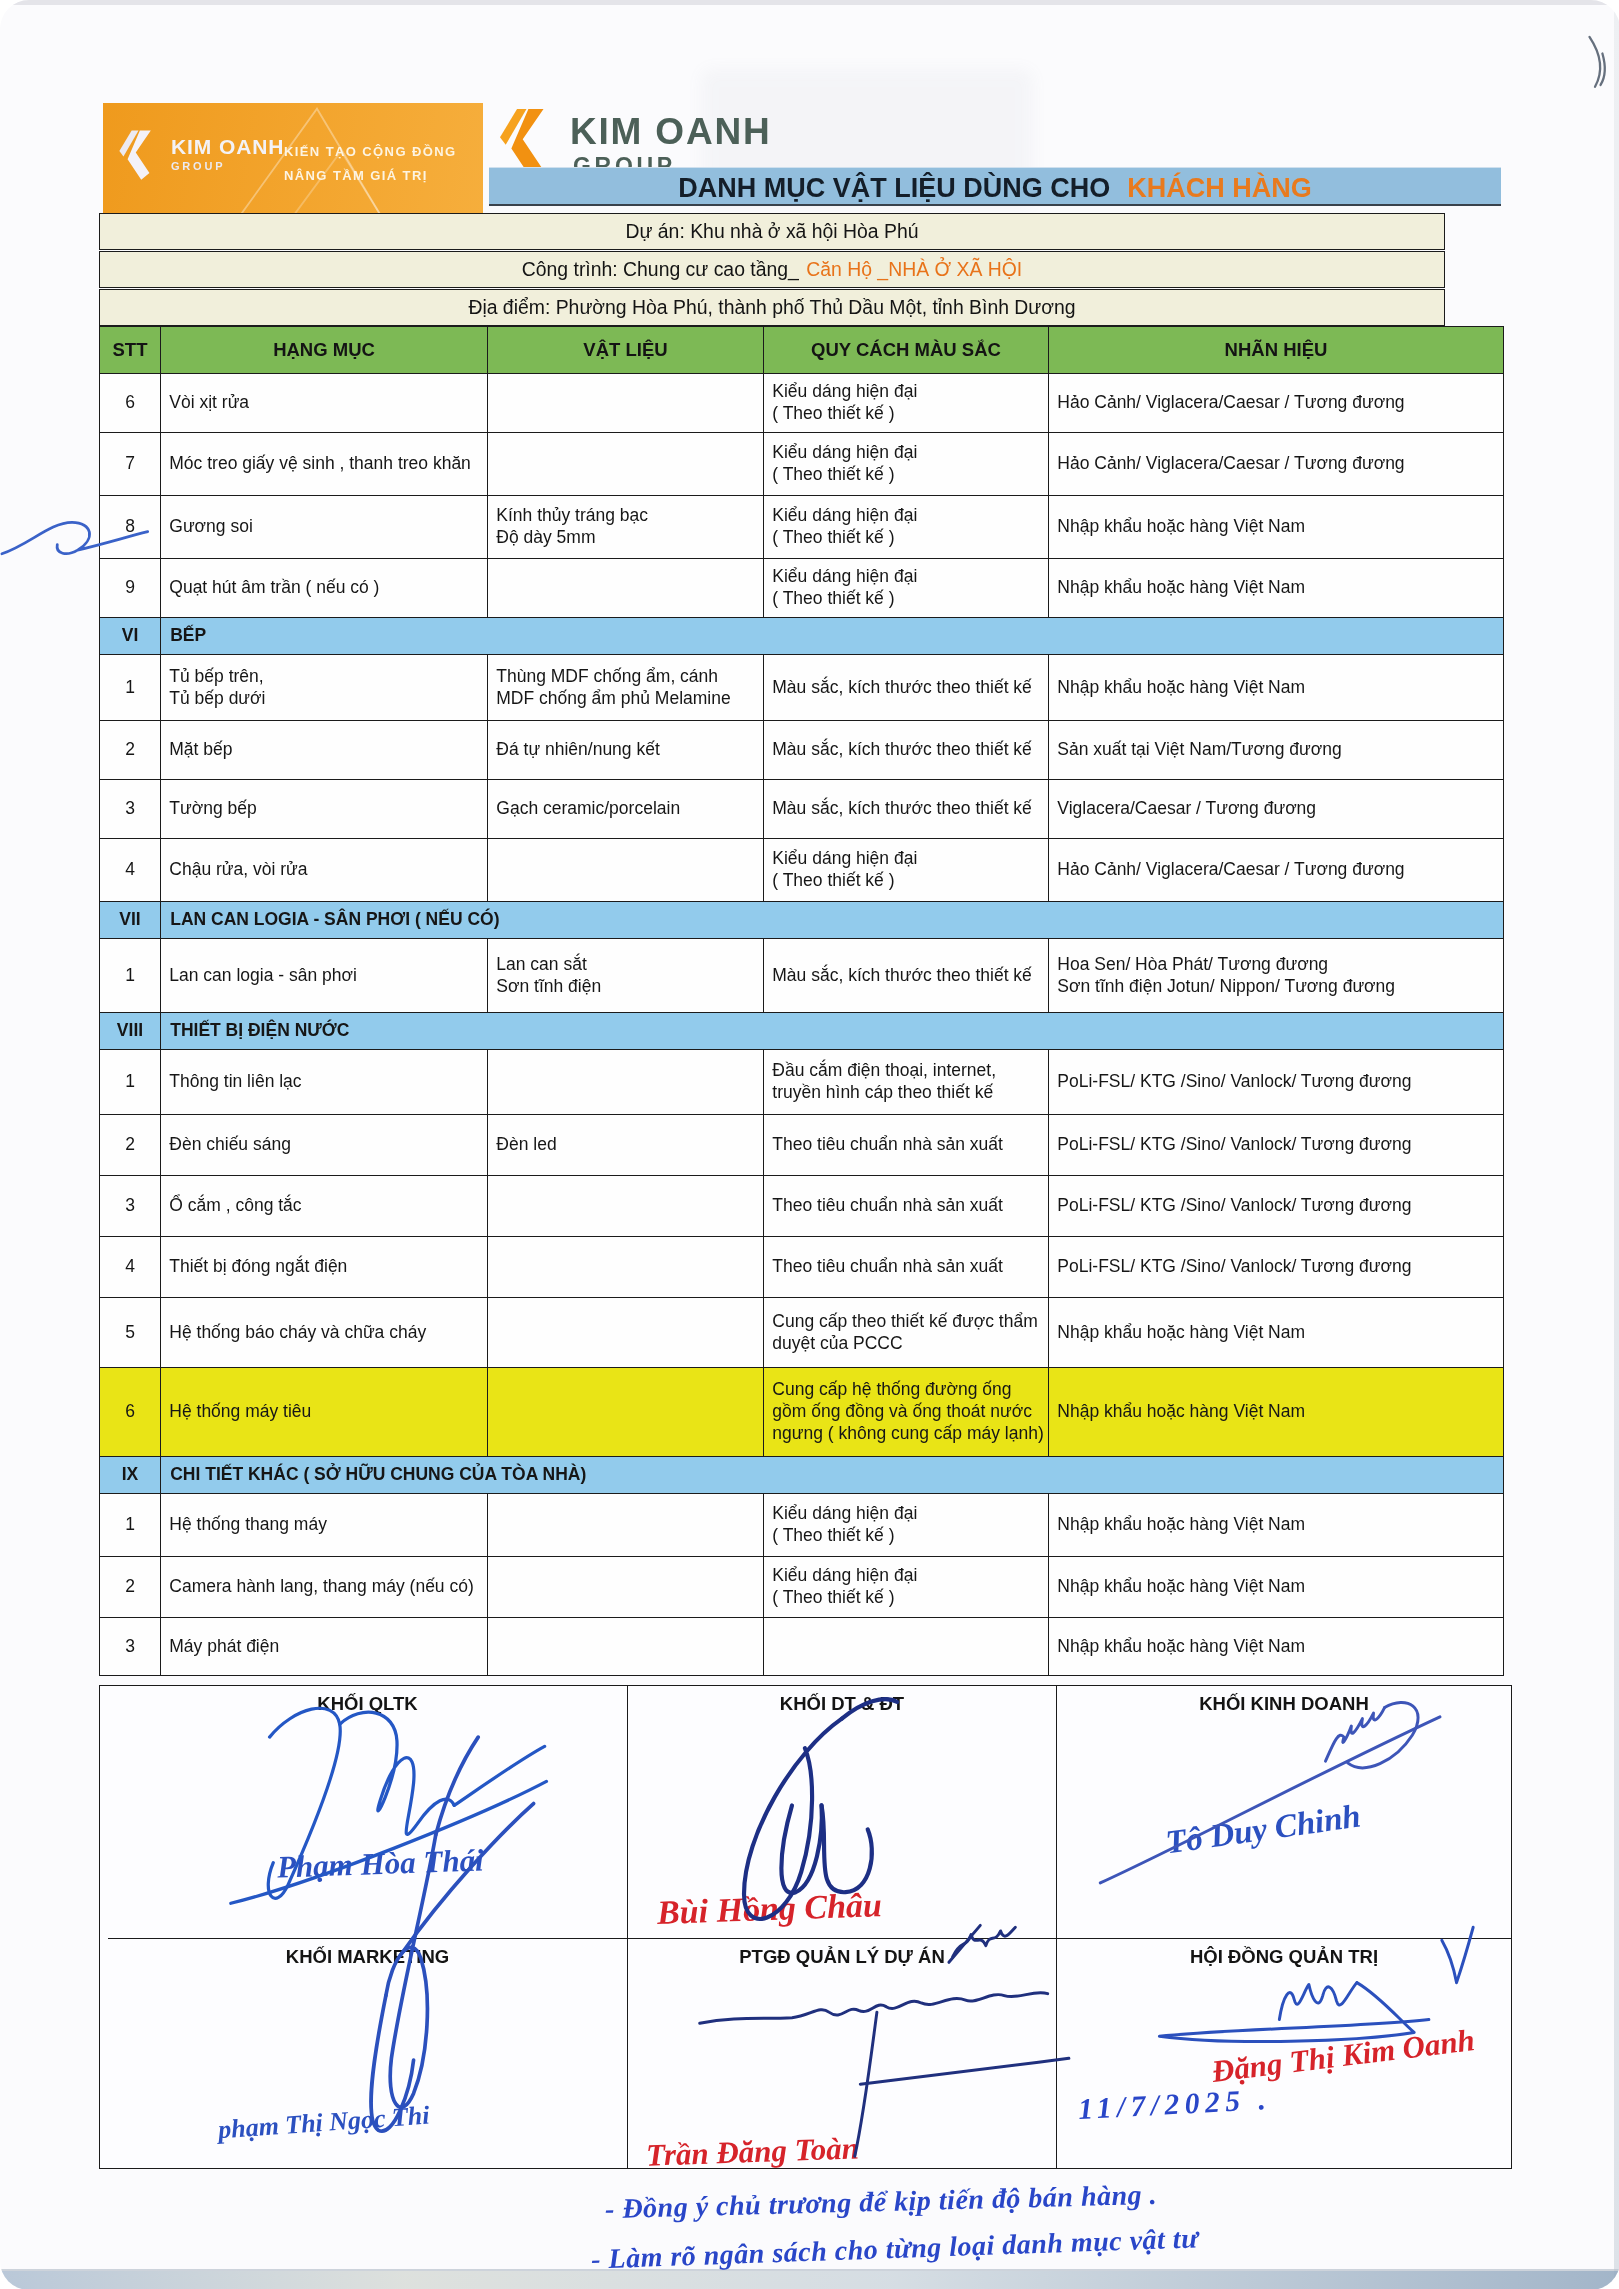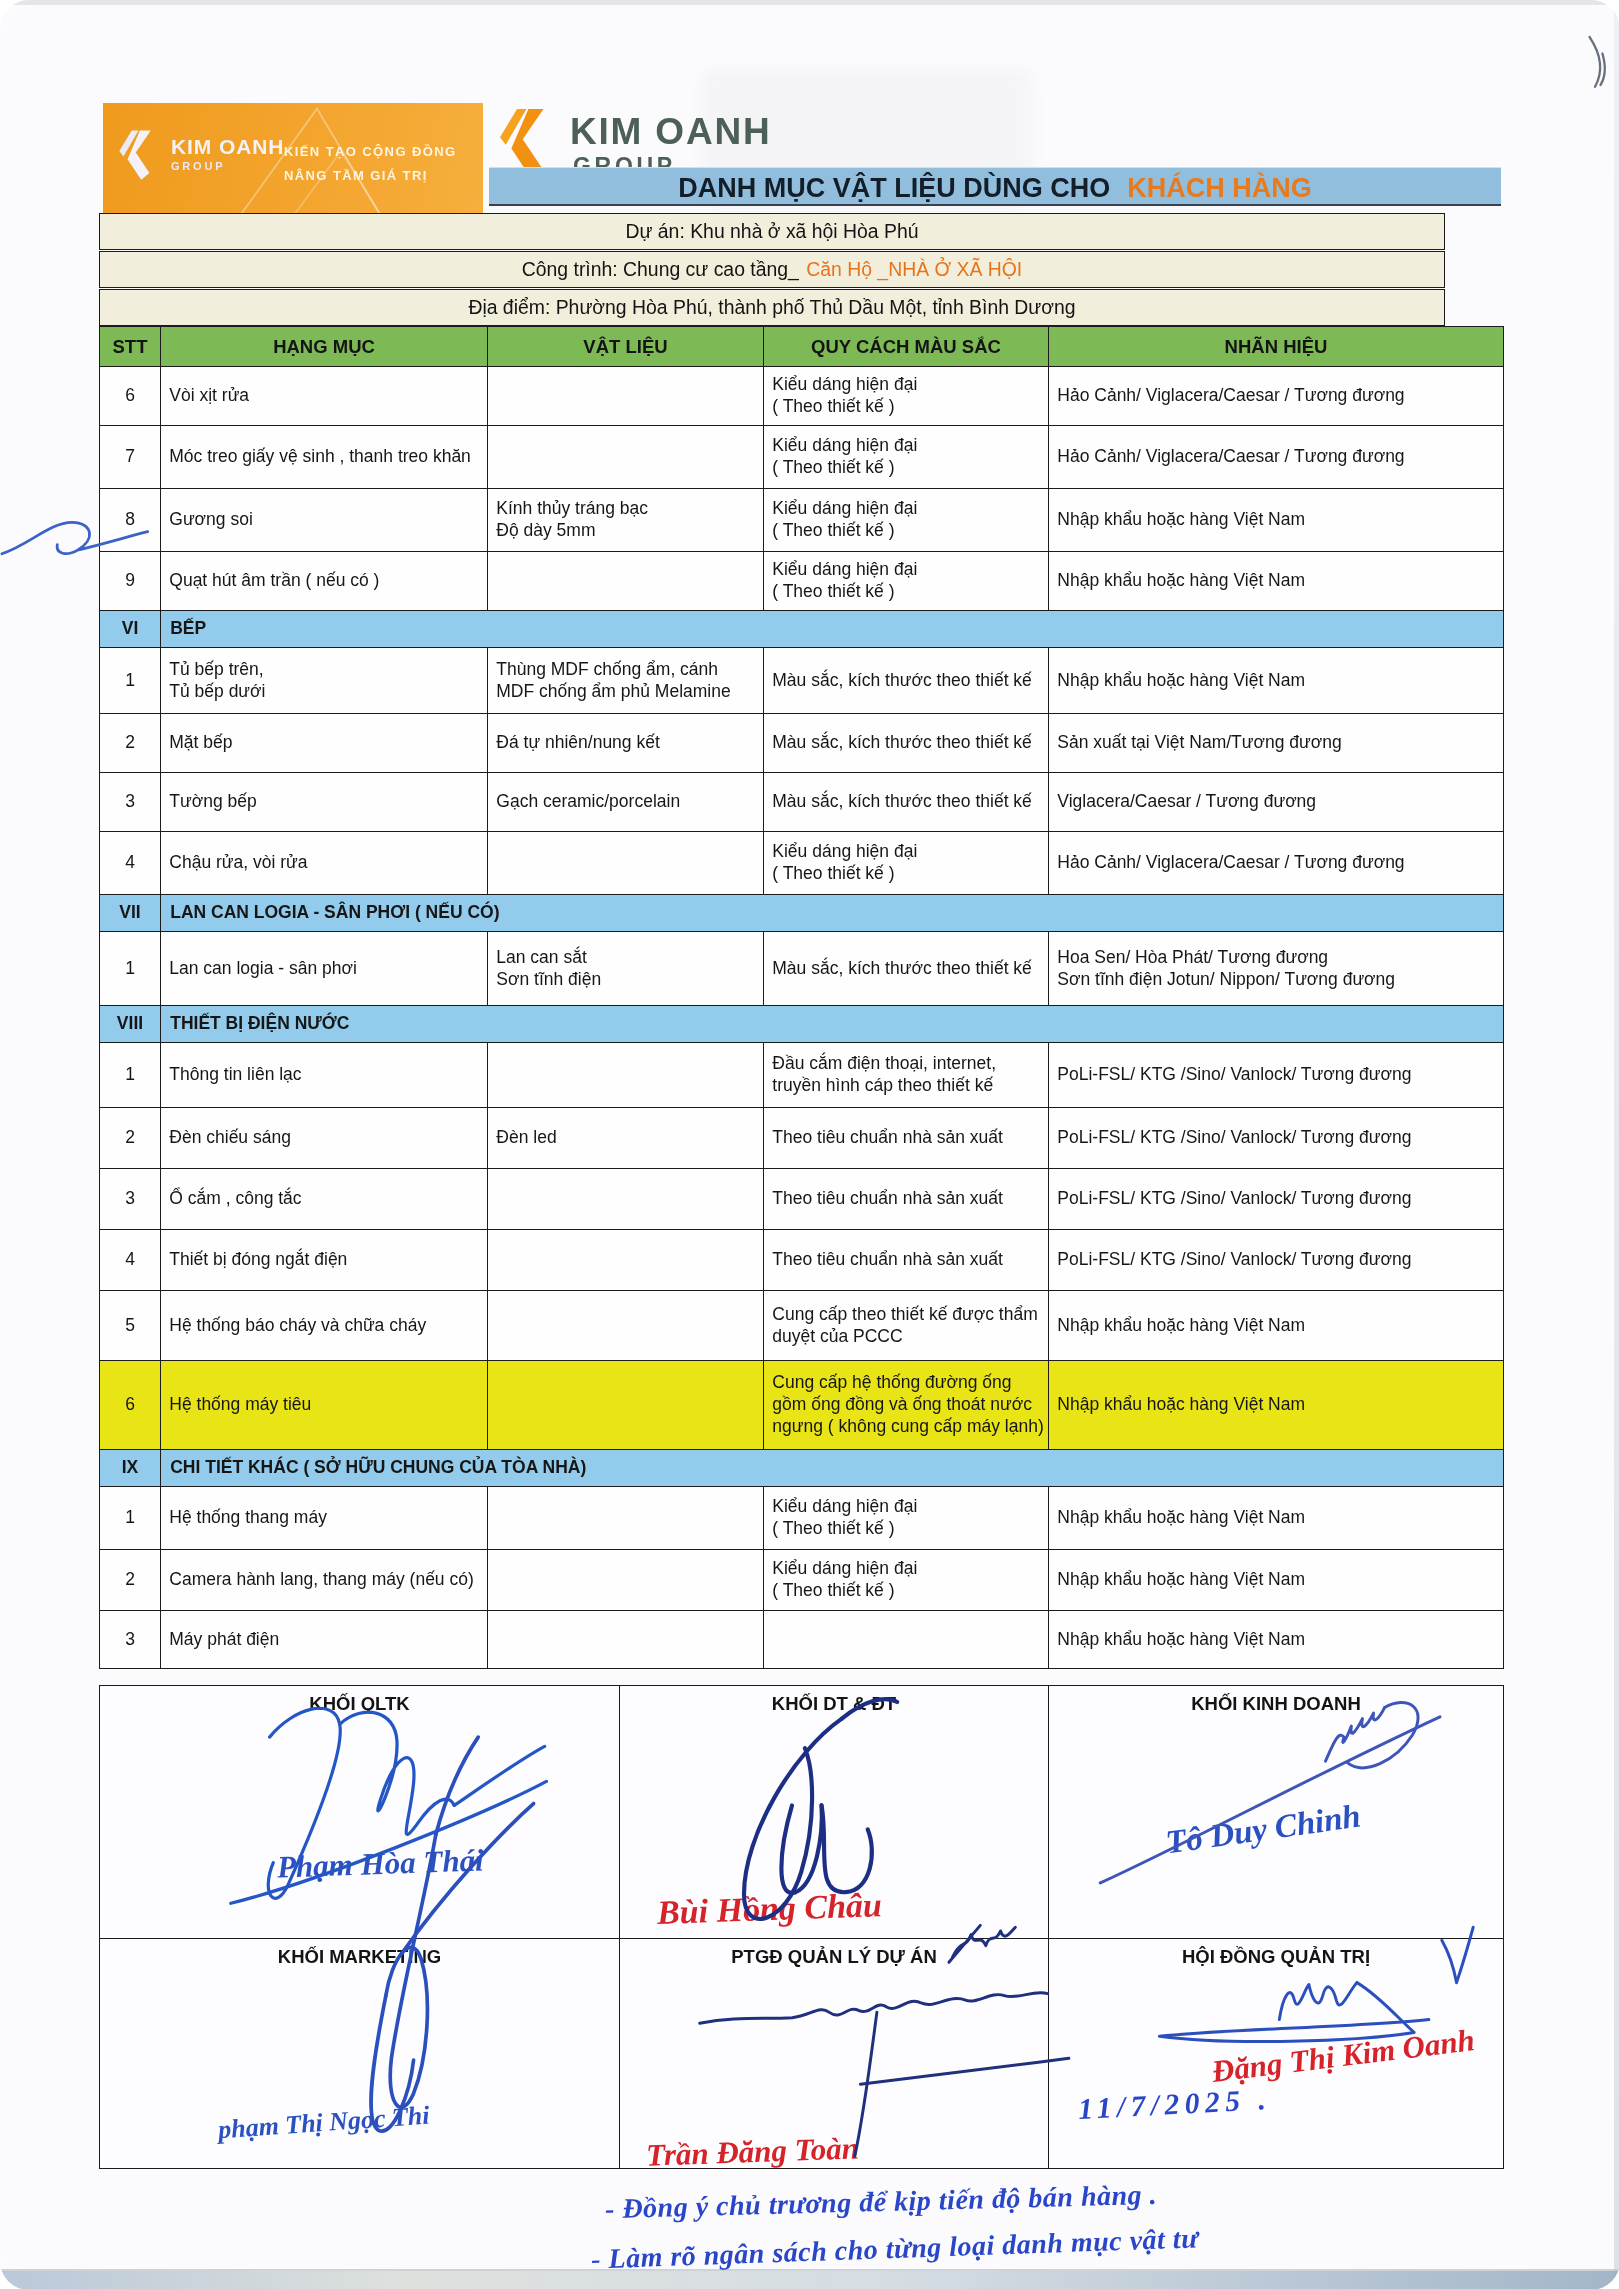--- a/index.html
+++ b/index.html
@@ -32,37 +32,37 @@
         display:flex;align-items:flex-end;justify-content:center;font-weight:bold;font-size:27px;color:#141e29;}
   .title-bar .hl-orange{color:#e87a1e;margin-left:17px;}
   
   .info-row{position:absolute;left:99px;width:1346px;height:37px;background:#f1efdb;
         border:1.8px solid #1b1b1b;box-sizing:border-box;display:flex;align-items:center;justify-content:center;
         font-weight:normal;font-size:19.4px;color:#141414;}
   .info-row .hl-orange{color:#e8731a;margin-left:7.4px;}
   
   .main-table{position:absolute;left:99px;top:326px;width:1403px;border:1.8px solid #1b1b1b;background:#fefefe;}
   .thead,.data-row{display:grid;grid-template-columns:61px 327px 276px 285px 454px;box-sizing:border-box;}
-  .thead{height:40px;background:#7db955;border-bottom:1.8px solid #1b1b1b;}
+  .thead{height:47px;background:#7db955;border-bottom:1.8px solid #1b1b1b;}
   .thead .cell{font-weight:bold;font-size:18.5px;color:#141414;justify-content:center;}
   .sec-row{display:grid;grid-template-columns:61px 1342px;height:37px;background:#92cbec;
         border-bottom:1.8px solid #1b1b1b;box-sizing:border-box;}
   .sec-num{justify-content:center;font-weight:bold;font-size:18.5px;}
   .sec-title{font-weight:bold;font-size:18.5px;padding-left:9.2px;}
   .data-row{border-bottom:1.8px solid #1b1b1b;}
   .data-row:last-child{border-bottom:none;}
   .data-row.hl{background:#e9e416;}
   .cell{display:flex;align-items:center;border-right:1.8px solid #1b1b1b;box-sizing:border-box;
         font-size:17.5px;line-height:1.25;white-space:pre-line;overflow:hidden;}
   .thead .cell:last-child,.data-row .cell:last-child,.sec-row .cell:last-child{border-right:none;}
   .c-stt{justify-content:center;}
   .c-item,.c-material,.c-spec,.c-brand{padding-left:8.3px;padding-right:3.7px;}
   
   .sign-table{position:absolute;left:99px;top:1685px;width:1403px;height:482px;border:1.8px solid #1b1b1b;
-        background:#fdfdff;display:grid;grid-template-columns:520px 429px 454px;grid-template-rows:253px 229px;}
+        background:#fdfdff;display:grid;grid-template-columns:520px 429px 454px;grid-template-rows:253px 229px;padding-left:8px;}
   .sign-cell{border-right:1.8px solid #1b1b1b;border-bottom:1.8px solid #1b1b1b;box-sizing:border-box;
         display:flex;justify-content:center;align-items:flex-start;padding-top:7.4px;}
   .sign-cell:nth-child(3n){border-right:none;}
   .sign-cell:nth-child(n+4){border-bottom:none;}
   .sign-label{font-weight:bold;font-size:18.5px;color:#141414;}
   
   .hw{position:absolute;font-family:"Liberation Serif",serif;font-style:italic;font-weight:bold;white-space:nowrap;}
   .name-qltk{left:277px;top:1846px;font-size:31px;color:#2b50c0;transform:rotate(-2deg);}
   .name-dtdt{left:657px;top:1890px;font-size:34px;color:#d6232a;transform:rotate(-2deg);}
   .name-kd{left:1165px;top:1811px;font-size:33px;color:#2b50c0;transform:rotate(-8deg);}

